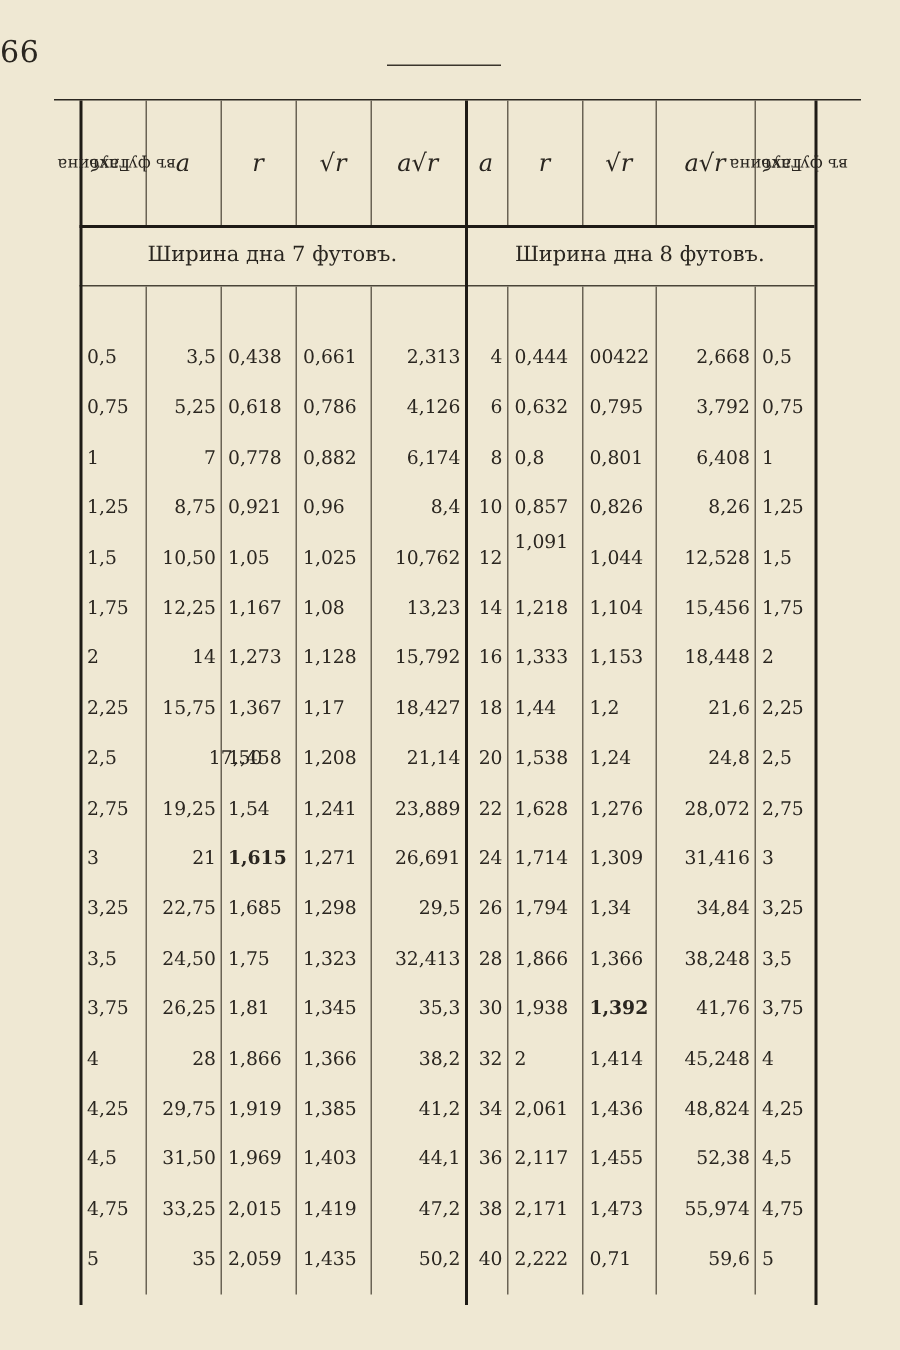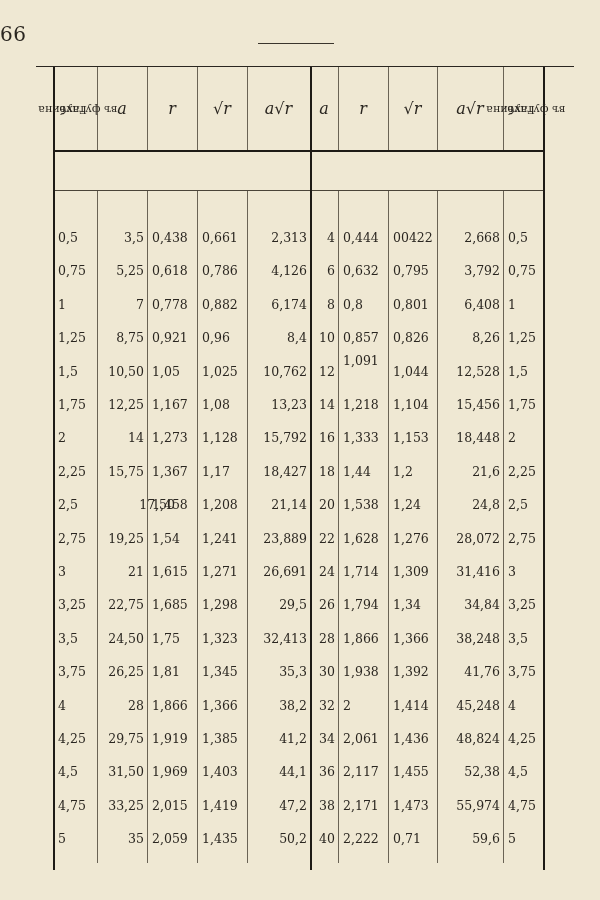--- a/index.html
+++ b/index.html
@@ -97,20 +97,22 @@
   <div class="hdr-cell sqrt" style="left:144px;width:50px;">√r</div>
   <div class="hdr-cell sqrt" style="left:194px;width:63px;">a√r</div>
   <div class="hdr-cell" style="left:257px;width:28px;">a</div>
   <div class="hdr-cell" style="left:285px;width:50px;">r</div>
   <div class="hdr-cell sqrt" style="left:335px;width:49px;">√r</div>
   <div class="hdr-cell sqrt" style="left:384px;width:66px;">a√r</div>
   <div class="vert" style="left:450px;width:40px;">
     <span><span>Глубина</span><br><span>въ футахъ.</span></span>
   </div>
 
+  <div class="section" style="left:0;width:257px;">Ширина дна 7 футовъ.</div>
+  <div class="section" style="left:257px;width:233px;">Ширина дна 8 футовъ.</div>
 
   <div id="rows">
       <div>
         <div class="cell l" style="left: 0px; width: 44px; top: 161px;">0,5</div>
         <div class="cell r" style="left: 44px; width: 50px; top: 161px;">3,5</div>
         <div class="cell l" style="left: 94px; width: 50px; top: 161px;">0,438</div>
         <div class="cell l" style="left: 144px; width: 50px; top: 161px;">0,661</div>
         <div class="cell r" style="left: 194px; width: 63px; top: 161px;">2,313</div>
         <div class="cell r" style="left: 257px; width: 28px; top: 161px;">4</div>
         <div class="cell l" style="left: 285px; width: 50px; top: 161px;">0,444</div>
@@ -222,21 +224,21 @@
         <div class="cell r" style="left: 194px; width: 63px; top: 461.6px;">23,889</div>
         <div class="cell r" style="left: 257px; width: 28px; top: 461.6px;">22</div>
         <div class="cell l" style="left: 285px; width: 50px; top: 461.6px;">1,628</div>
         <div class="cell l" style="left: 335px; width: 49px; top: 461.6px;">1,276</div>
         <div class="cell r" style="left: 384px; width: 66px; top: 461.6px;">28,072</div>
         <div class="cell l" style="left: 450px; width: 40px; top: 461.6px;">2,75</div>
       </div>
       <div>
         <div class="cell l" style="left: 0px; width: 44px; top: 495px;">3</div>
         <div class="cell r" style="left: 44px; width: 50px; top: 495px;">21</div>
-        <div class="cell l" style="left: 94px; width: 50px; top: 495px;">1,615</div>
+        <div class="cell l" style="left: 94px; width: 50px; top: 495px; font-weight: bold;">1,615</div>
         <div class="cell l" style="left: 144px; width: 50px; top: 495px;">1,271</div>
         <div class="cell r" style="left: 194px; width: 63px; top: 495px;">26,691</div>
         <div class="cell r" style="left: 257px; width: 28px; top: 495px;">24</div>
         <div class="cell l" style="left: 285px; width: 50px; top: 495px;">1,714</div>
         <div class="cell l" style="left: 335px; width: 49px; top: 495px;">1,309</div>
         <div class="cell r" style="left: 384px; width: 66px; top: 495px;">31,416</div>
         <div class="cell l" style="left: 450px; width: 40px; top: 495px;">3</div>
       </div>
       <div>
         <div class="cell l" style="left: 0px; width: 44px; top: 528.4px;">3,25</div>
@@ -263,21 +265,21 @@
         <div class="cell l" style="left: 450px; width: 40px; top: 561.8px;">3,5</div>
       </div>
       <div>
         <div class="cell l" style="left: 0px; width: 44px; top: 595.2px;">3,75</div>
         <div class="cell r" style="left: 44px; width: 50px; top: 595.2px;">26,25</div>
         <div class="cell l" style="left: 94px; width: 50px; top: 595.2px;">1,81</div>
         <div class="cell l" style="left: 144px; width: 50px; top: 595.2px;">1,345</div>
         <div class="cell r" style="left: 194px; width: 63px; top: 595.2px;">35,3</div>
         <div class="cell r" style="left: 257px; width: 28px; top: 595.2px;">30</div>
         <div class="cell l" style="left: 285px; width: 50px; top: 595.2px;">1,938</div>
-        <div class="cell l" style="left: 335px; width: 49px; top: 595.2px;">1,392</div>
+        <div class="cell l" style="left: 335px; width: 49px; top: 595.2px; font-weight: bold;">1,392</div>
         <div class="cell r" style="left: 384px; width: 66px; top: 595.2px;">41,76</div>
         <div class="cell l" style="left: 450px; width: 40px; top: 595.2px;">3,75</div>
       </div>
       <div>
         <div class="cell l" style="left: 0px; width: 44px; top: 628.6px;">4</div>
         <div class="cell r" style="left: 44px; width: 50px; top: 628.6px;">28</div>
         <div class="cell l" style="left: 94px; width: 50px; top: 628.6px;">1,866</div>
         <div class="cell l" style="left: 144px; width: 50px; top: 628.6px;">1,366</div>
         <div class="cell r" style="left: 194px; width: 63px; top: 628.6px;">38,2</div>
         <div class="cell r" style="left: 257px; width: 28px; top: 628.6px;">32</div>

